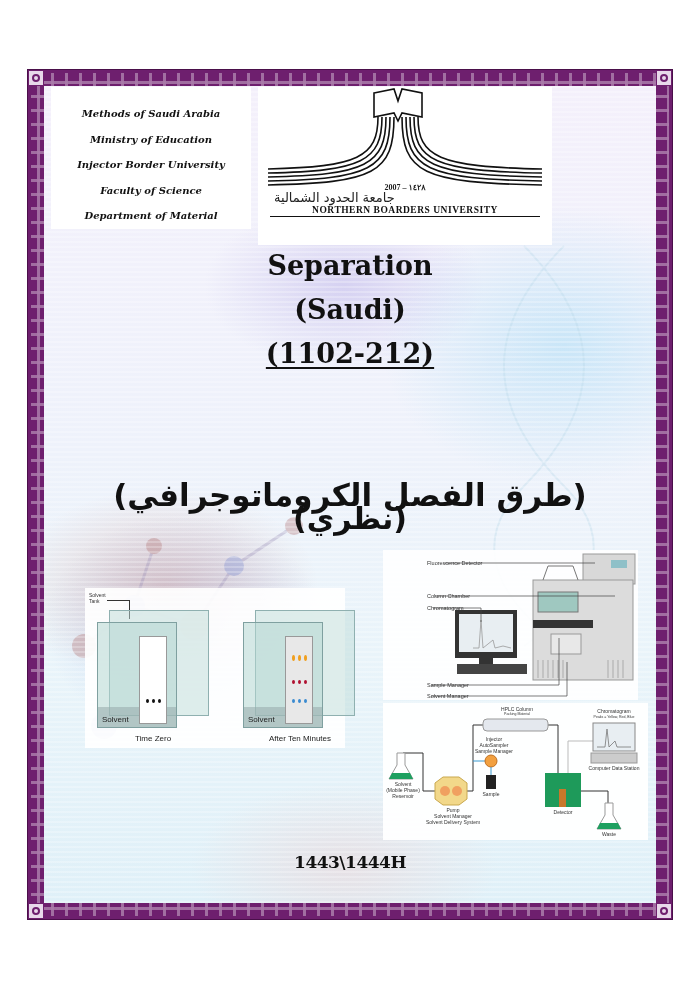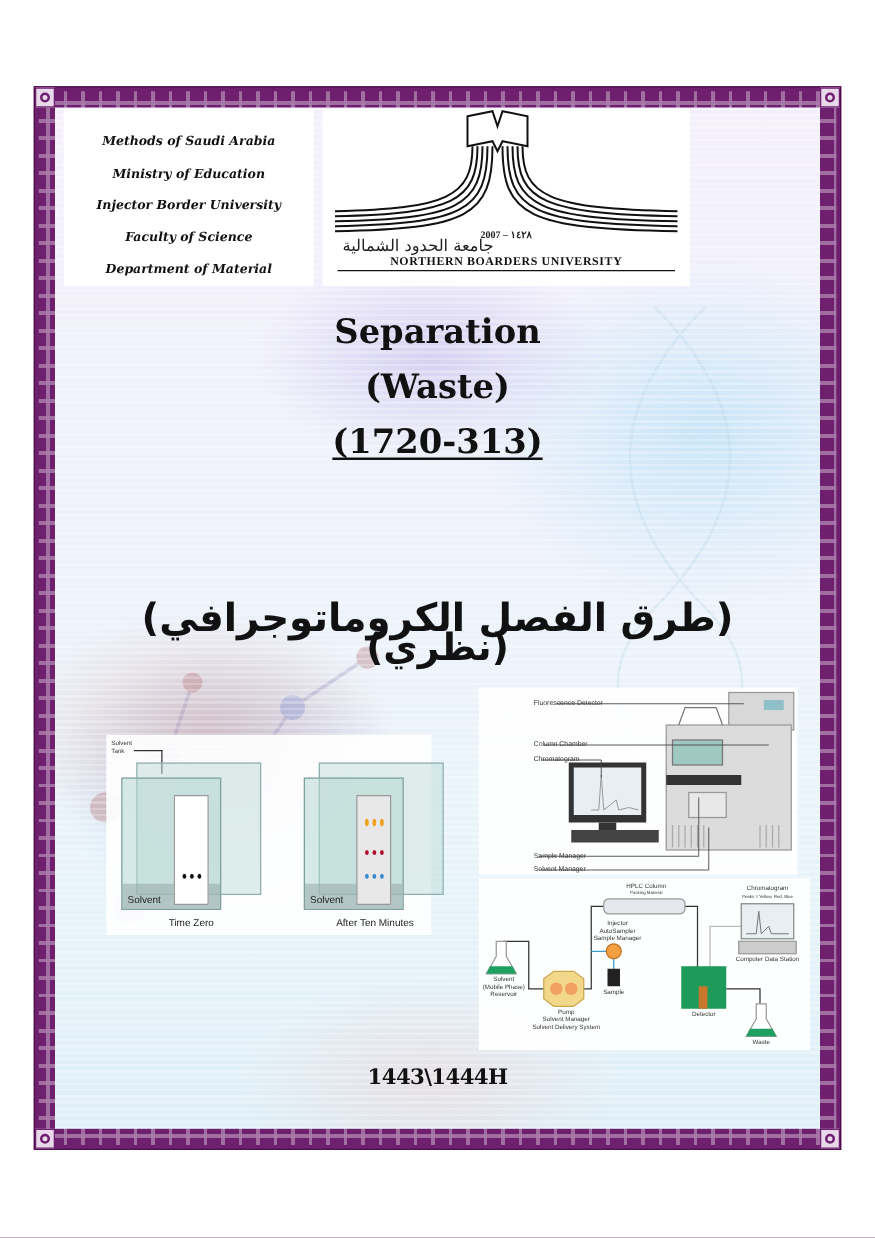--- a/index.html
+++ b/index.html
@@ -23,21 +23,21 @@
       radial-gradient(ellipse 200px 120px at 300px 200px, rgba(180,170,230,.45), transparent 70%),
       radial-gradient(ellipse 220px 120px at 300px 780px, rgba(240,200,200,.40), transparent 70%),
       linear-gradient(180deg,#f4f0fb 0%,#eef2fb 45%,#e9f4fa 70%,#dff0f8 100%);}
   .inner::after{content:"";position:absolute;inset:0;
     background:repeating-linear-gradient(0deg,rgba(255,255,255,.25) 0 2px,transparent 2px 5px);pointer-events:none;}
 
   .header-box{position:absolute;left:51px;top:87px;width:200px;height:142px;background:#fff;}
   .header-lines{list-style:none;margin:0;padding:14px 0 0 0;text-align:center;}
   .header-lines li{font-family:"DejaVu Serif",serif;font-style:italic;font-weight:bold;font-size:10px;line-height:25.5px;color:#111;}
 
-  .logo-box{position:absolute;left:258px;top:87px;width:294px;height:142px;background:#fff;}
+  .logo-box{position:absolute;left:258px;top:87px;width:294px;height:158px;background:#fff;}
   .logo-year{position:absolute;left:0;right:0;top:96px;text-align:center;font-family:"Liberation Serif",serif;font-weight:bold;font-size:8px;color:#222;}
   .logo-ar{position:absolute;left:16px;right:16px;top:104px;font-family:"DejaVu Sans",sans-serif;font-size:13px;color:#222;letter-spacing:6px;line-height:14px;}
   .logo-en{position:absolute;left:12px;right:12px;top:118px;text-align:center;font-family:"Liberation Serif",serif;font-weight:bold;font-size:9.5px;color:#111;letter-spacing:.5px;border-bottom:1px solid #111;line-height:11px;}
 
   .title{position:absolute;left:60px;right:60px;top:244px;text-align:center;font-family:"DejaVu Serif",serif;font-weight:bold;color:#111;}
   .t1{font-size:27px;line-height:44px;}
   .t-code{font-size:27px;line-height:44px;text-decoration:underline;text-decoration-thickness:2px;text-underline-offset:4px;}
   .ar{position:absolute;left:80px;right:80px;text-align:center;font-family:"DejaVu Sans",sans-serif;font-weight:bold;color:#111;direction:rtl;}
   .ar1{top:437px;font-size:31px;line-height:44px;margin-top:36px;}
   .ar2{top:497px;font-size:30px;line-height:44px;}
@@ -128,22 +128,22 @@
         <path d="M144 30 C 144 86, 164 96, 284 98"></path>
       </g>
     </svg>
     <div class="logo-year">2007 – ١٤٢٨</div>
     <div class="logo-ar">جامعة الحدود الشمالية</div>
     <div class="logo-en">NORTHERN BOARDERS UNIVERSITY</div>
   </div>
 
   <div class="title">
     <div class="t1">Separation</div>
-    <div class="t1">(Waste)</div>
-    <div class="t-code">(1720-313)</div>
+    <div class="t1">(Saudi)</div>
+    <div class="t-code">(1102-212)</div>
   </div>
   <div class="ar ar1">(طرق الفصل الكروماتوجرافي)</div>
   <div class="ar ar2">(نظري)</div>
 
   <div class="tlc">
     <div class="small-label" style="left:4px;top:4px;white-space:pre">Solvent
 Tank</div>
     <div style="position:absolute;left:22px;top:12px;width:22px;height:18px;border-top:1px solid #333;border-right:1px solid #333"></div>
 
     <div class="tank" style="left:12px;top:22px">

